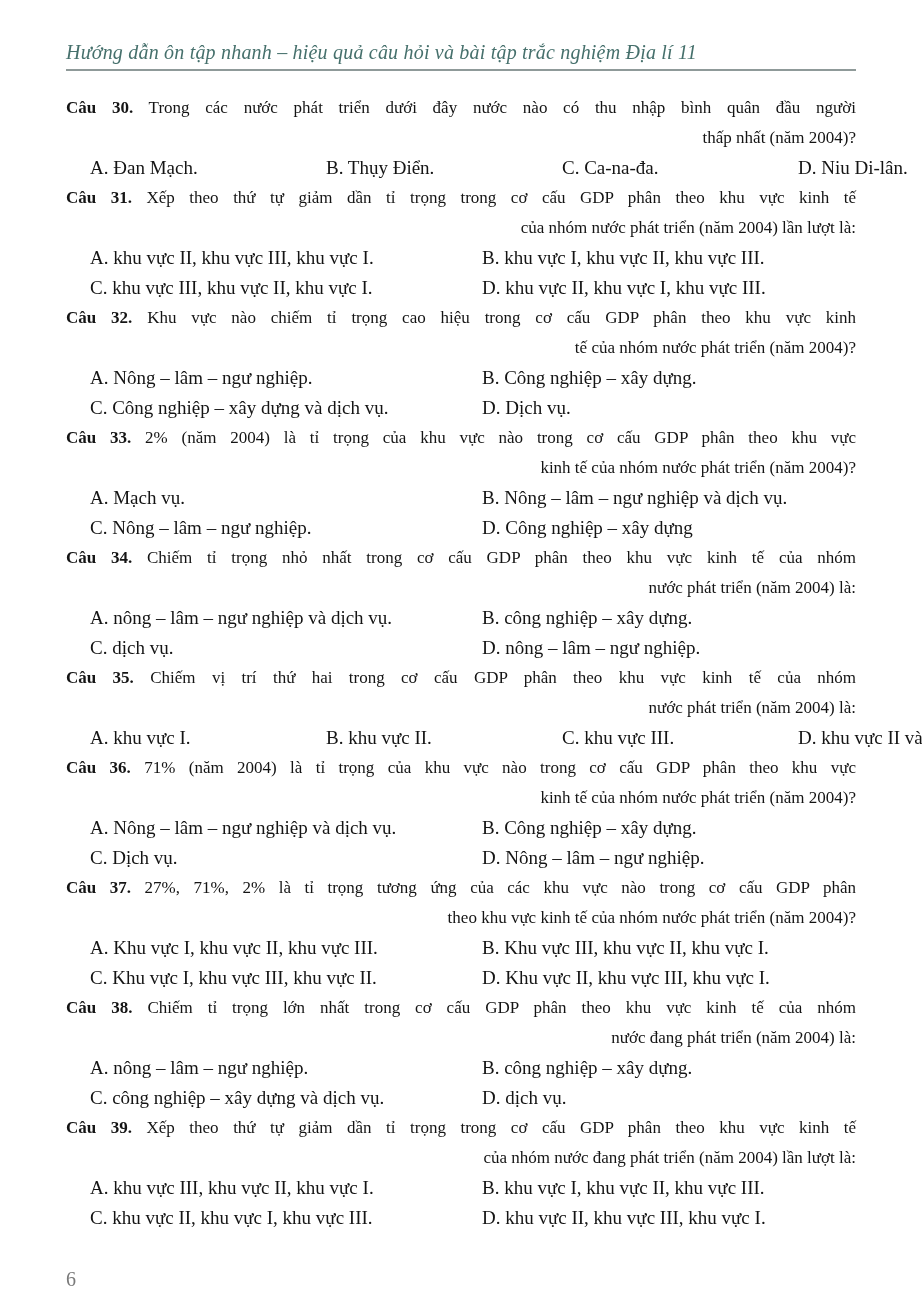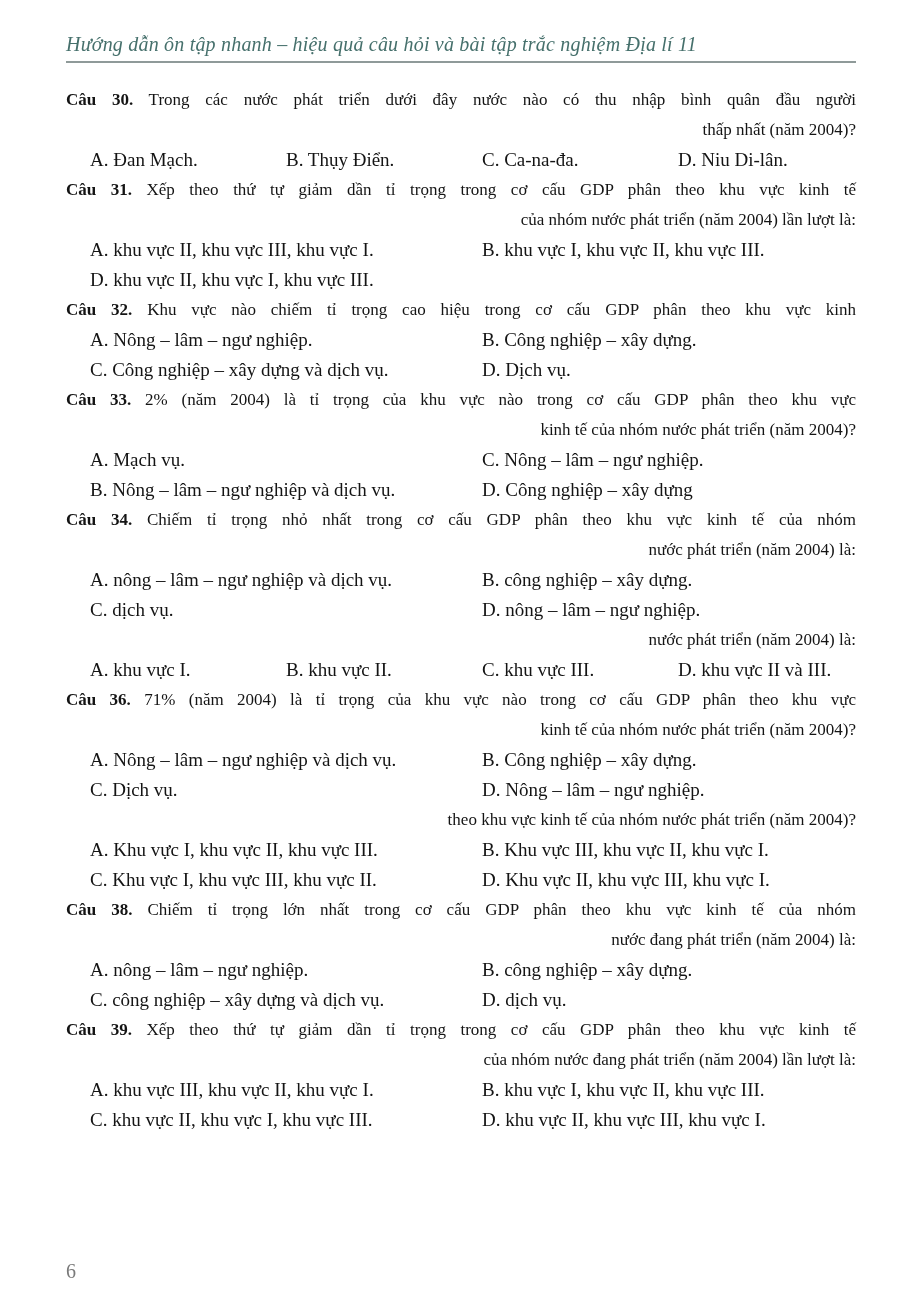--- a/index.html
+++ b/index.html
@@ -19,21 +19,21 @@
     color:var(--body-text);
     position:relative;
   }
   .page{
     width:922px;
     height:1315px;
     padding:0 66px;
     position:relative;
   }
   .running-header{
-    margin-top:32px;
+    margin-top:40px;
     font-style:italic;
     font-size:20px;
     line-height:25px;
     color:var(--header-text);
     padding-bottom:4px;
     border-bottom:2px solid var(--rule);
     letter-spacing:0.2px;
   }
   .questions{
     margin-top:22px;
@@ -53,20 +53,21 @@
   .q-cont{
     padding-left:24px;
     text-align:right;
   }
   .opts{
     padding-left:24px;
   }
   .opts-four{
     display:grid;
     grid-template-columns:196px 196px 196px 1fr;
+    gap:40px;
   }
   .opts-two{
     display:grid;
     grid-template-columns:392px 1fr;
   }
   .opt{
     font-size:19px;
     line-height:30px;
     white-space:nowrap;
   }
@@ -96,57 +97,60 @@
           <div class="opt">D. Niu Di-lân.</div>
         </div>
   </div>
 
   <div class="q">
     <div class="q-line q-first"><span class="q-num">Câu 31.</span><span class="q-rest"> Xếp theo thứ tự giảm dần tỉ trọng trong cơ cấu GDP phân theo khu vực kinh tế</span></div>
     <div class="q-line q-cont">của nhóm nước phát triển (năm 2004) lần lượt là:</div>
     <div class="opts opts-two">
           <div class="opt">A. khu vực II, khu vực III, khu vực I.</div>
           <div class="opt">B. khu vực I, khu vực II, khu vực III.</div>
+          <div class="opt">C. khu vực III, khu vực II, khu vực I.</div>
           <div class="opt">D. khu vực II, khu vực I, khu vực III.</div>
         </div>
   </div>
 
   <div class="q">
     <div class="q-line q-first"><span class="q-num">Câu 32.</span><span class="q-rest"> Khu vực nào chiếm tỉ trọng cao hiệu trong cơ cấu GDP phân theo khu vực kinh</span></div>
+    <div class="q-line q-cont">tế của nhóm nước phát triển (năm 2004)?</div>
     <div class="opts opts-two">
           <div class="opt">A. Nông – lâm – ngư nghiệp.</div>
           <div class="opt">B. Công nghiệp – xây dựng.</div>
           <div class="opt">C. Công nghiệp – xây dựng và dịch vụ.</div>
           <div class="opt">D. Dịch vụ.</div>
         </div>
   </div>
 
   <div class="q">
     <div class="q-line q-first"><span class="q-num">Câu 33.</span><span class="q-rest"> 2% (năm 2004) là tỉ trọng của khu vực nào trong cơ cấu GDP phân theo khu vực</span></div>
     <div class="q-line q-cont">kinh tế của nhóm nước phát triển (năm 2004)?</div>
     <div class="opts opts-two">
           <div class="opt">A. Mạch vụ.</div>
+          <div class="opt">B. Nông – lâm – ngư nghiệp và dịch vụ.</div>
           <div class="opt">C. Nông – lâm – ngư nghiệp.</div>
-          <div class="opt">B. Nông – lâm – ngư nghiệp và dịch vụ.</div>
           <div class="opt">D. Công nghiệp – xây dựng</div>
         </div>
   </div>
 
   <div class="q">
     <div class="q-line q-first"><span class="q-num">Câu 34.</span><span class="q-rest"> Chiếm tỉ trọng nhỏ nhất trong cơ cấu GDP phân theo khu vực kinh tế của nhóm</span></div>
     <div class="q-line q-cont">nước phát triển (năm 2004) là:</div>
     <div class="opts opts-two">
           <div class="opt">A. nông – lâm – ngư nghiệp và dịch vụ.</div>
           <div class="opt">B. công nghiệp – xây dựng.</div>
           <div class="opt">C. dịch vụ.</div>
           <div class="opt">D. nông – lâm – ngư nghiệp.</div>
         </div>
   </div>
 
   <div class="q">
+    <div class="q-line q-first"><span class="q-num">Câu 35.</span><span class="q-rest"> Chiếm vị trí thứ hai trong cơ cấu GDP phân theo khu vực kinh tế của nhóm</span></div>
     <div class="q-line q-cont">nước phát triển (năm 2004) là:</div>
     <div class="opts opts-four">
           <div class="opt">A. khu vực I.</div>
           <div class="opt">B. khu vực II.</div>
           <div class="opt">C. khu vực III.</div>
           <div class="opt">D. khu vực II và III.</div>
         </div>
   </div>
 
   <div class="q">
@@ -154,20 +158,21 @@
     <div class="q-line q-cont">kinh tế của nhóm nước phát triển (năm 2004)?</div>
     <div class="opts opts-two">
           <div class="opt">A. Nông – lâm – ngư nghiệp và dịch vụ.</div>
           <div class="opt">B. Công nghiệp – xây dựng.</div>
           <div class="opt">C. Dịch vụ.</div>
           <div class="opt">D. Nông – lâm – ngư nghiệp.</div>
         </div>
   </div>
 
   <div class="q">
+    <div class="q-line q-first"><span class="q-num">Câu 37.</span><span class="q-rest"> 27%, 71%, 2% là tỉ trọng tương ứng của các khu vực nào trong cơ cấu GDP phân</span></div>
     <div class="q-line q-cont">theo khu vực kinh tế của nhóm nước phát triển (năm 2004)?</div>
     <div class="opts opts-two">
           <div class="opt">A. Khu vực I, khu vực II, khu vực III.</div>
           <div class="opt">B. Khu vực III, khu vực II, khu vực I.</div>
           <div class="opt">C. Khu vực I, khu vực III, khu vực II.</div>
           <div class="opt">D. Khu vực II, khu vực III, khu vực I.</div>
         </div>
   </div>
 
   <div class="q">

